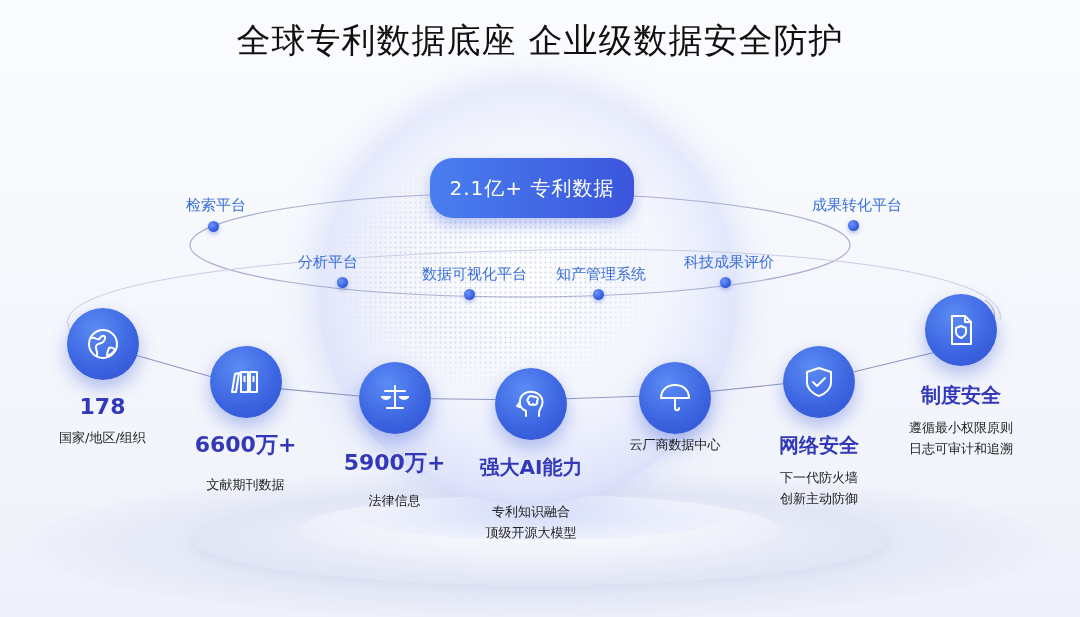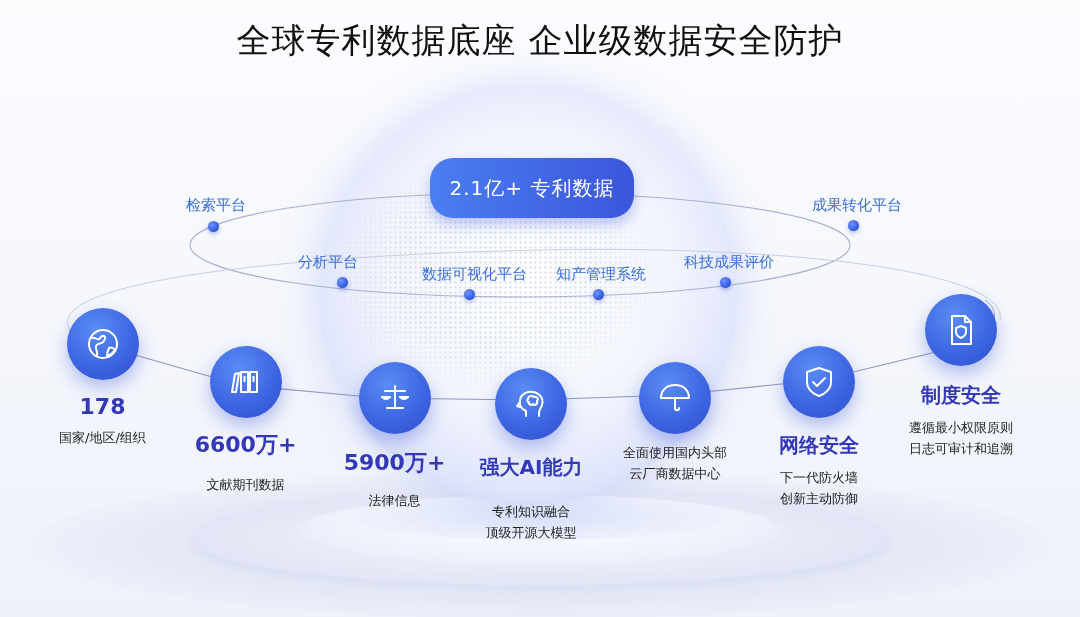--- a/index.html
+++ b/index.html
@@ -139,21 +139,20 @@
   <div class="desc">顶级开源大模型</div>
 </div>
 
 <div class="feat" style="left:610px;top:362px;width:130px">
   <div class="circle">
     <svg viewBox="0 0 36 36" fill="none" stroke="#fff" stroke-width="2" stroke-linejoin="round" stroke-linecap="round">
       <path d="M4 18 C4 10 10 5 18 5 C26 5 32 10 32 18 Z"></path>
       <path d="M18 18 L18 28 C18 31 22 31 22 28"></path>
     </svg>
   </div>
-  <div class="desc" style="margin-top:8px">全面使用国内头部</div>
   <div class="desc">云厂商数据中心</div>
 </div>
 
 <div class="feat" style="left:754px;top:346px;width:130px">
   <div class="circle">
     <svg viewBox="0 0 36 36" fill="none" stroke="#fff" stroke-width="2" stroke-linejoin="round" stroke-linecap="round">
       <path d="M18 4 L30 8 L30 18 C30 25 24 30 18 32 C12 30 6 25 6 18 L6 8 Z"></path>
       <path d="M12 18 L16 22 L24 14"></path>
     </svg>
   </div>

